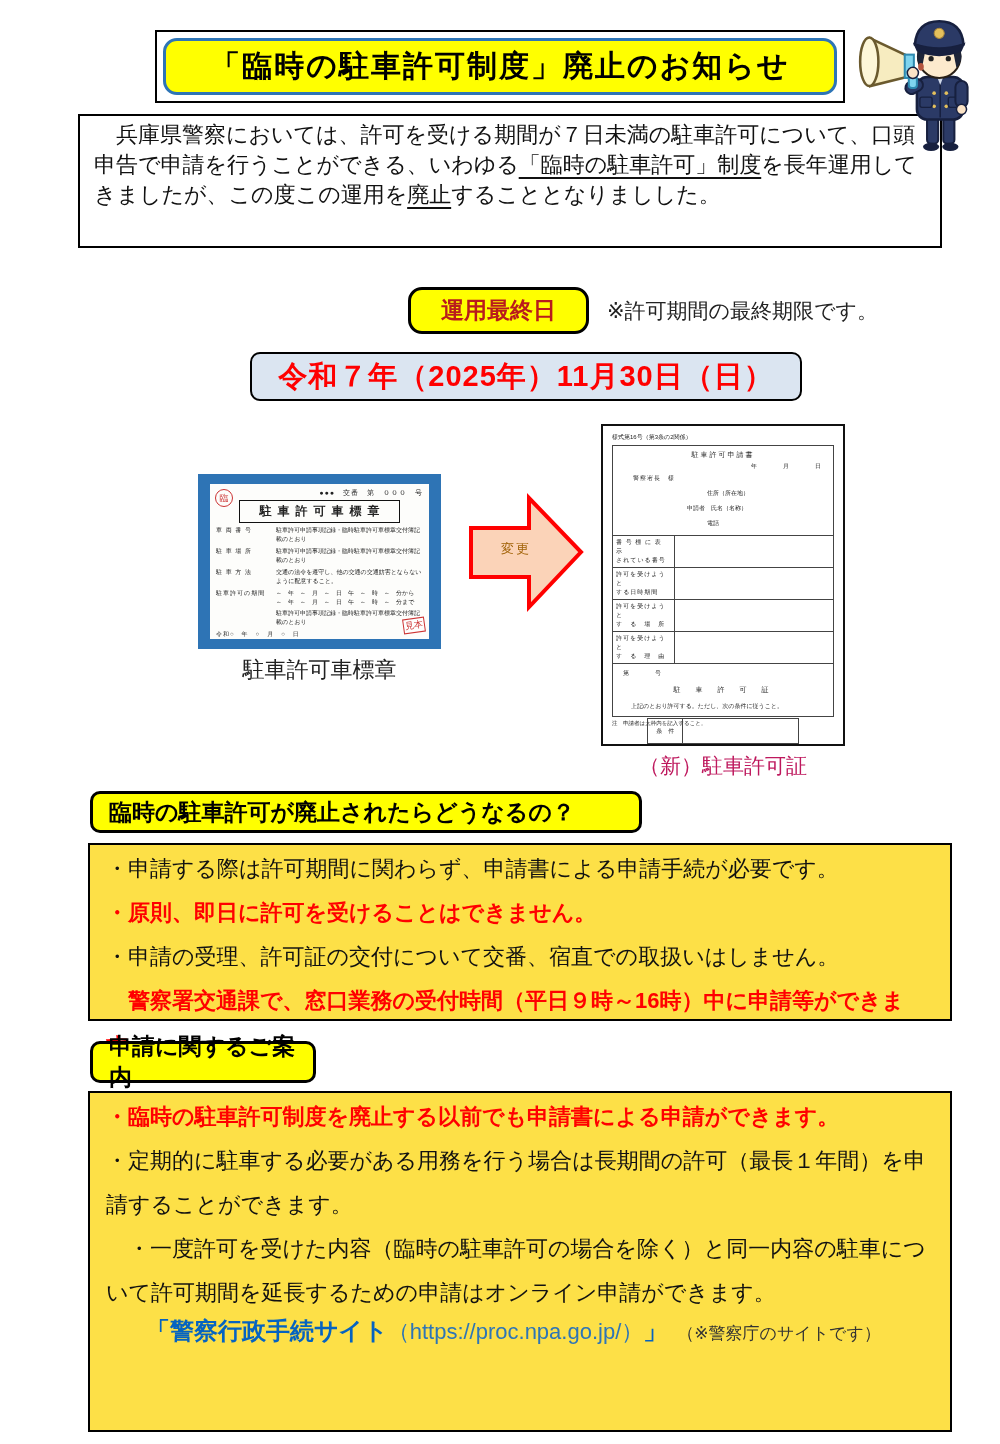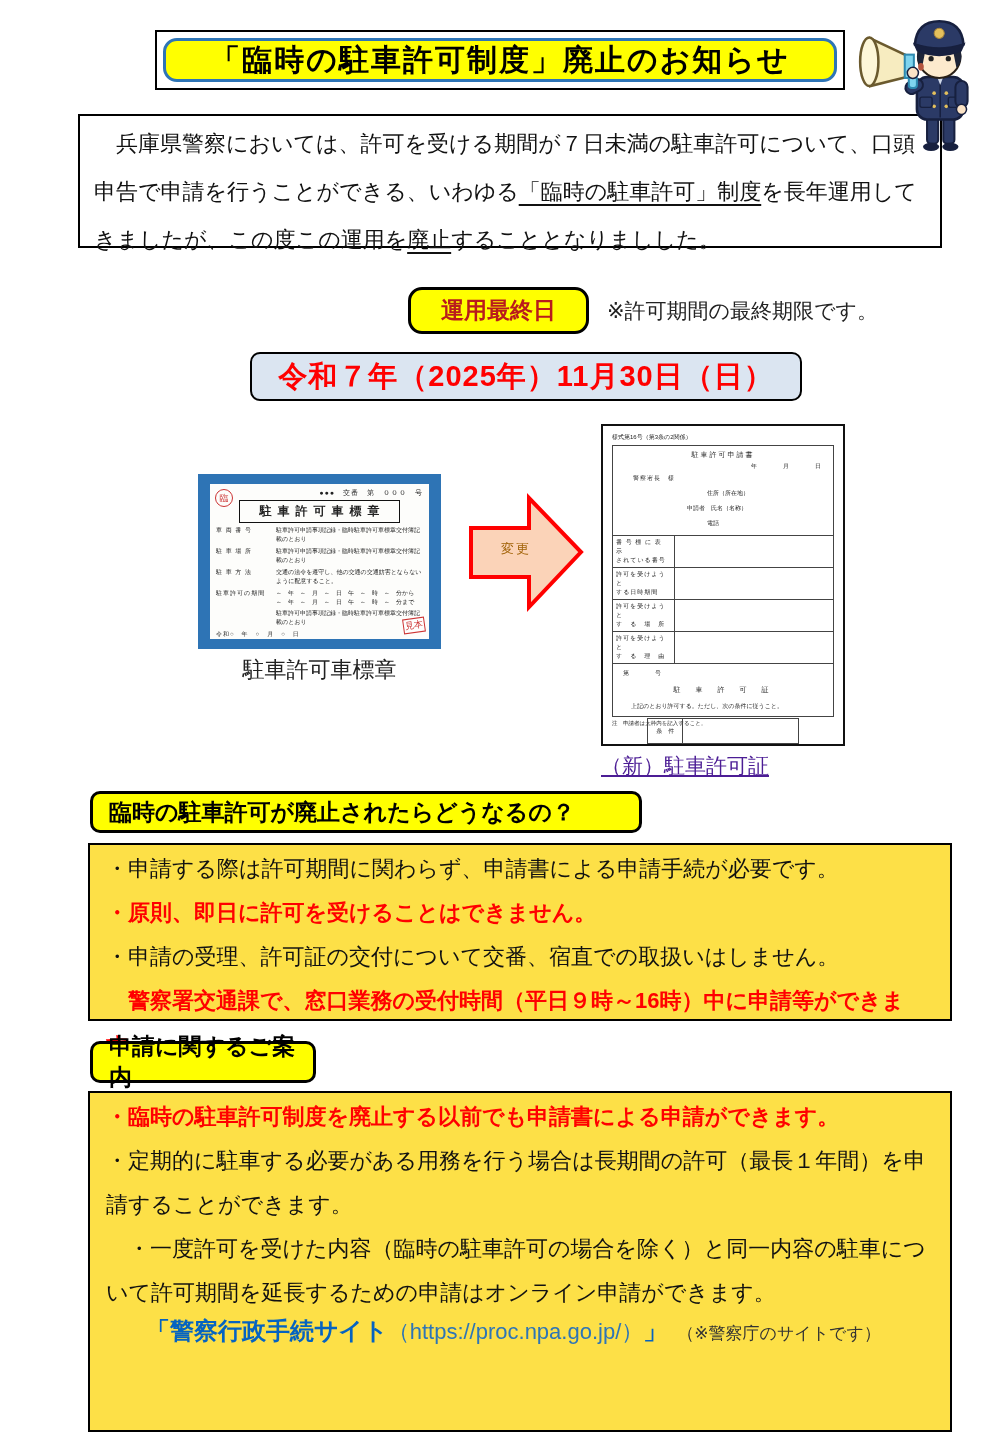--- a/index.html
+++ b/index.html
@@ -5,39 +5,39 @@
   html,body { margin:0; padding:0; }
   body {
     width:1000px; height:1444px; position:relative; background:#ffffff;
     font-family:"Liberation Sans","DejaVu Sans",sans-serif; color:#111;
     overflow:hidden;
   }
   p { margin:0; }
 
   
   .title-outer {
-    position:absolute; left:155px; top:30px; width:690px; height:60px;
+    position:absolute; left:155px; top:30px; width:690px; height:73px;
     border:2px solid #000; background:#fff; box-sizing:border-box;
     display:flex; align-items:center; justify-content:center;
   }
   .title-inner {
     width:calc(100% - 12px); height:calc(100% - 12px);
     background:#ffff00; border:3px solid #2e75b6; border-radius:14px;
     box-sizing:border-box; display:flex; align-items:center; justify-content:center;
     font-size:30px; font-weight:bold; letter-spacing:2px; color:#000;
   }
 
   
   .officer { position:absolute; left:854px; top:8px; width:140px; height:150px; z-index:5; }
 
   
   .intro-box {
     position:absolute; left:78px; top:114px; width:864px; height:134px;
     border:2px solid #000; box-sizing:border-box; padding:4px 14px;
-    font-size:22px; line-height:48px; color:#111; background:#fff;
+    font-size:22px; line-height:30px; color:#111; background:#fff;
   }
   .u { text-decoration:underline; text-underline-offset:5px; }
 
   
   .deadline-row { position:absolute; left:408px; top:287px; display:flex; align-items:center; gap:18px; }
   .deadline-label {
     background:#ffff00; border:3px solid #000; border-radius:14px;
     padding:5px 30px; font-size:23px; font-weight:bold; color:#b91c1c;
   }
   .deadline-note { font-size:21px; color:#222; }
@@ -116,22 +116,22 @@
   }
   .f-val { flex:1; }
   .f-number { margin-top:5px; padding-left:4px; letter-spacing:2px; }
   .f-cert-title { text-align:center; margin-top:7px; font-size:7px; letter-spacing:4px; }
   .f-cert-text { margin-top:7px; padding-left:12px; }
   .f-cond { display:flex; width:72%; margin:7px auto 0; border:1px solid #444; height:24px; }
   .f-cond-lab { width:34px; flex:none; border-right:1px solid #444; display:flex; align-items:center; justify-content:center; }
   .f-cond-val { flex:1; }
   .form-footnote { margin-top:3px; font-size:5.5px; }
   .form-caption {
-    position:absolute; left:601px; top:752px; width:244px; text-align:left;
-    font-size:21px; color:#4c1d95;text-decoration:underline;
+    position:absolute; left:601px; top:752px; width:244px; text-align:center;
+    font-size:21px; color:#be185d;
   }
 
   
   .sec-heading {
     position:absolute; background:#ffff00; border:3px solid #000; border-radius:10px;
     font-weight:bold; font-size:23px; color:#000;
     display:flex; align-items:center; padding:0 16px; height:42px; box-sizing:border-box;
   }
   #sec1-heading { left:90px; top:791px; width:552px; }
   #sec2-heading { left:90px; top:1041px; width:226px; }

